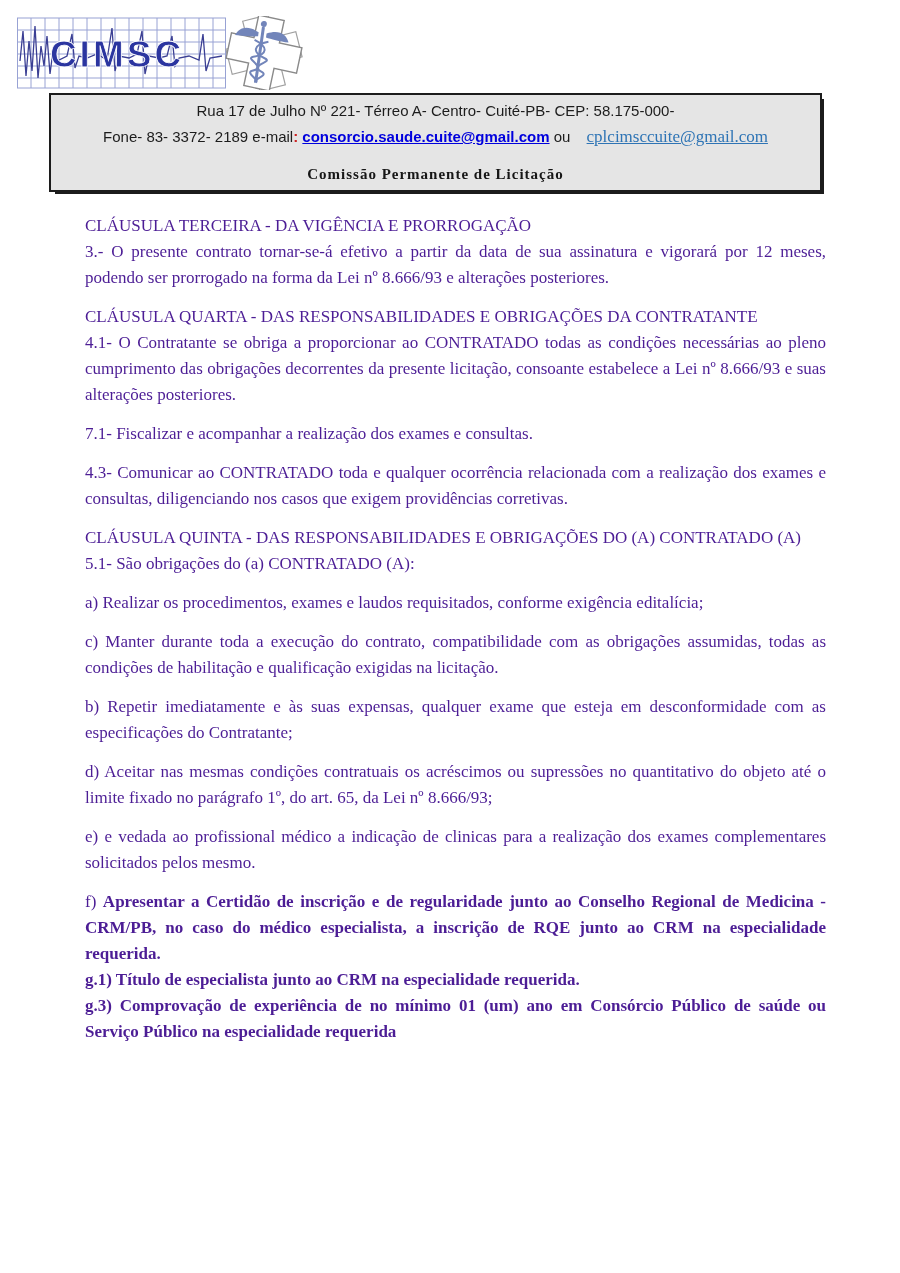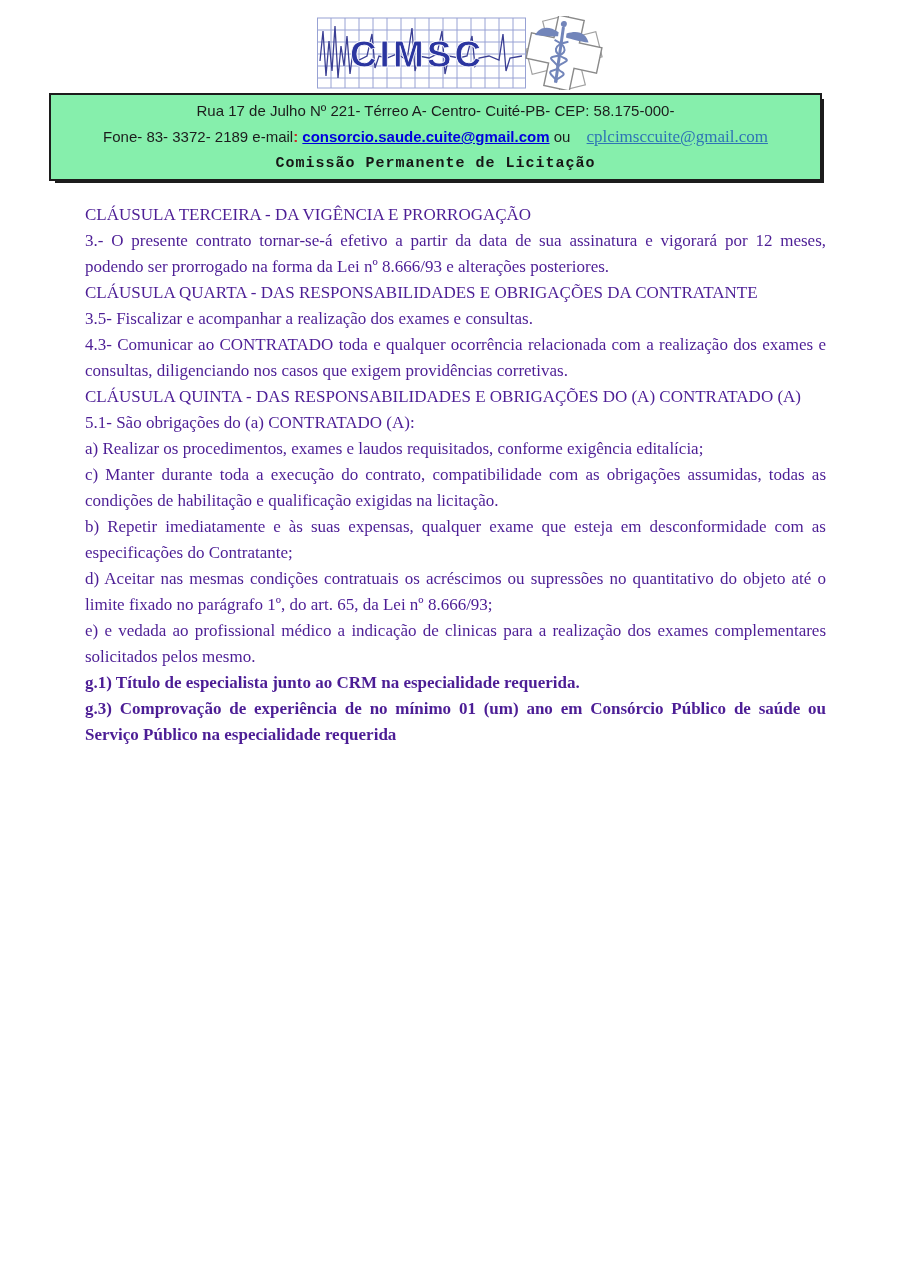--- a/index.html
+++ b/index.html
@@ -1,58 +1,58 @@
 <!DOCTYPE html>
 <html><head>
 <meta charset="utf-8">
 <style>
   html,body{margin:0;padding:0;}
   body{
     width:900px;height:1273px;background:#ffffff;color:#131313;
     font-family:"Liberation Serif",serif;position:relative;overflow:hidden;
   }
-  .logo-wrap{display:flex;justify-content:center;padding-top:16px;}
+  .logo-wrap{display:flex;padding-top:16px;}
   .logo-svg{transform:translateX(17px);}
   .org-title{
     margin-top:3px;margin-left:40px;text-align:center;white-space:nowrap;
     font-weight:bold;font-size:17px;text-decoration:underline;
     font-family:"Liberation Serif",serif;color:#0d0d0d;
   }
   .info-box{
     margin:3px 0 0 49px;width:749px;padding:5px 10px 7px;
     border:2px solid #1c1c1c;box-shadow:4px 4px 0 -2px #1c1c1c;
-    text-align:center;background:#86efac;
+    text-align:center;background:#e5e5e5;
   }
   .addr-line{
     font-family:"Liberation Sans",sans-serif;font-size:15px;color:#1c1c1c;
     padding-top:2px;
   }
   .fone-line{
     font-family:"Liberation Sans",sans-serif;font-size:15px;color:#1c1c1c;
     margin-top:8px;
   }
   .red-colon{color:#cc2222;font-weight:bold;}
   .email-primary{
     color:#0000dd;font-weight:bold;text-decoration:underline;cursor:pointer;
     font-family:"Liberation Sans",sans-serif;
   }
   .email-secondary{
     color:#2e74b5;text-decoration:underline;cursor:pointer;
     font-family:"Liberation Serif",serif;font-size:17px;margin-left:12px;
   }
   .committee-line{
-    font-family:Liberation Mono, monospace;font-weight:bold;font-size:15px;
-    letter-spacing:1px;margin-top:8px;color:#161616;
+    font-family:Liberation Serif, serif;font-weight:bold;font-size:15px;
+    letter-spacing:1px;margin-top:19px;color:#161616;
   }
   .doc{
     margin:21px 74px 0 85px;font-size:17px;line-height:26px;
     text-align:justify;color:#4c1d95;
   }
   .para{margin:0;}
-  .para.gap{}
+  .para.gap{margin-top:13px;}
   .b{font-weight:bold;}
 </style>
 </head>
 <body>
 
 <header>
   <div class="logo-wrap">
     <svg class="logo-svg" width="300" height="74" viewBox="0 0 300 74">
 
       <g>
@@ -91,24 +91,26 @@
       <a class="email-secondary">cplcimsccuite@gmail.com</a>
     </div>
     <div class="committee-line">Comissão Permanente de Licitação</div>
   </div>
 </header>
 
 <main class="doc">
     <p class="para"><span>CLÁUSULA TERCEIRA - DA VIGÊNCIA E PRORROGAÇÃO</span></p>
     <p class="para"><span>3.- O presente contrato tornar-se-á efetivo a partir da data de sua assinatura e vigorará por 12 meses, podendo ser prorrogado na forma da Lei nº 8.666/93 e alterações posteriores.</span></p>
     <p class="para gap"><span>CLÁUSULA QUARTA - DAS RESPONSABILIDADES E OBRIGAÇÕES DA CONTRATANTE</span></p>
-    <p class="para gap"><span>3.5- Fiscalizar e acompanhar a realização dos exames e consultas.</span></p>
+    <p class="para"><span>4.1- O Contratante se obriga a proporcionar ao CONTRATADO todas as condições necessárias ao pleno cumprimento das obrigações decorrentes da presente licitação, consoante estabelece a Lei nº 8.666/93 e suas alterações posteriores.</span></p>
+    <p class="para gap"><span>7.1- Fiscalizar e acompanhar a realização dos exames e consultas.</span></p>
     <p class="para gap"><span>4.3- Comunicar ao CONTRATADO toda e qualquer ocorrência relacionada com a realização dos exames e consultas, diligenciando nos casos que exigem providências corretivas.</span></p>
     <p class="para gap"><span>CLÁUSULA QUINTA - DAS RESPONSABILIDADES E OBRIGAÇÕES DO (A) CONTRATADO (A)</span></p>
     <p class="para"><span>5.1- São obrigações do (a) CONTRATADO (A):</span></p>
     <p class="para gap"><span>a) Realizar os procedimentos, exames e laudos requisitados, conforme exigência editalícia;</span></p>
     <p class="para gap"><span>c) Manter durante toda a execução do contrato, compatibilidade com as obrigações assumidas, todas as condições de habilitação e qualificação exigidas na licitação.</span></p>
     <p class="para gap"><span>b) Repetir imediatamente e às suas expensas, qualquer exame que esteja em desconformidade com as especificações do Contratante;</span></p>
     <p class="para gap"><span>d) Aceitar nas mesmas condições contratuais os acréscimos ou supressões no quantitativo do objeto até o limite fixado no parágrafo 1º, do art. 65, da Lei nº 8.666/93;</span></p>
     <p class="para gap"><span>e) e vedada ao profissional médico a indicação de clinicas para a realização dos exames complementares solicitados pelos mesmo.</span></p>
+    <p class="para gap"><span>f) </span><span class="b">Apresentar a Certidão de inscrição e de regularidade junto ao Conselho Regional de Medicina - CRM/PB, no caso do médico especialista, a inscrição de RQE junto ao CRM na especialidade requerida.</span></p>
     <p class="para"><span class="b">g.1) Título de especialista junto ao CRM na especialidade requerida.</span></p>
     <p class="para"><span class="b">g.3) Comprovação de experiência de no mínimo 01 (um) ano em Consórcio Público de saúde ou Serviço Público na especialidade requerida</span></p>
   </main>
 
 </body></html>

